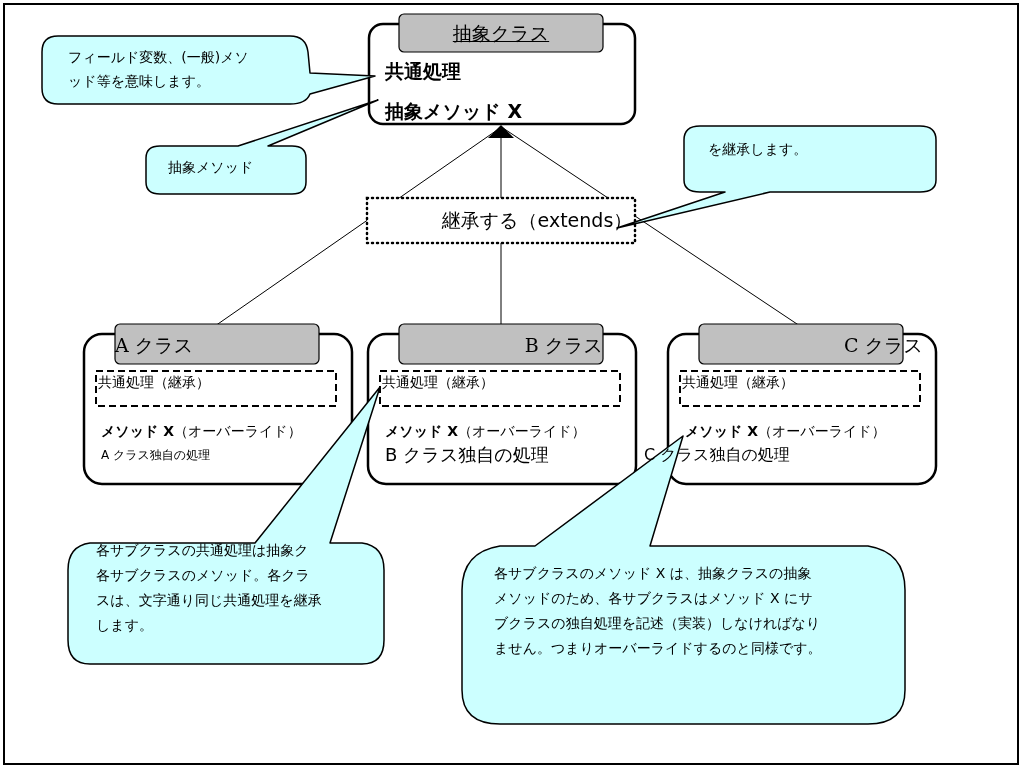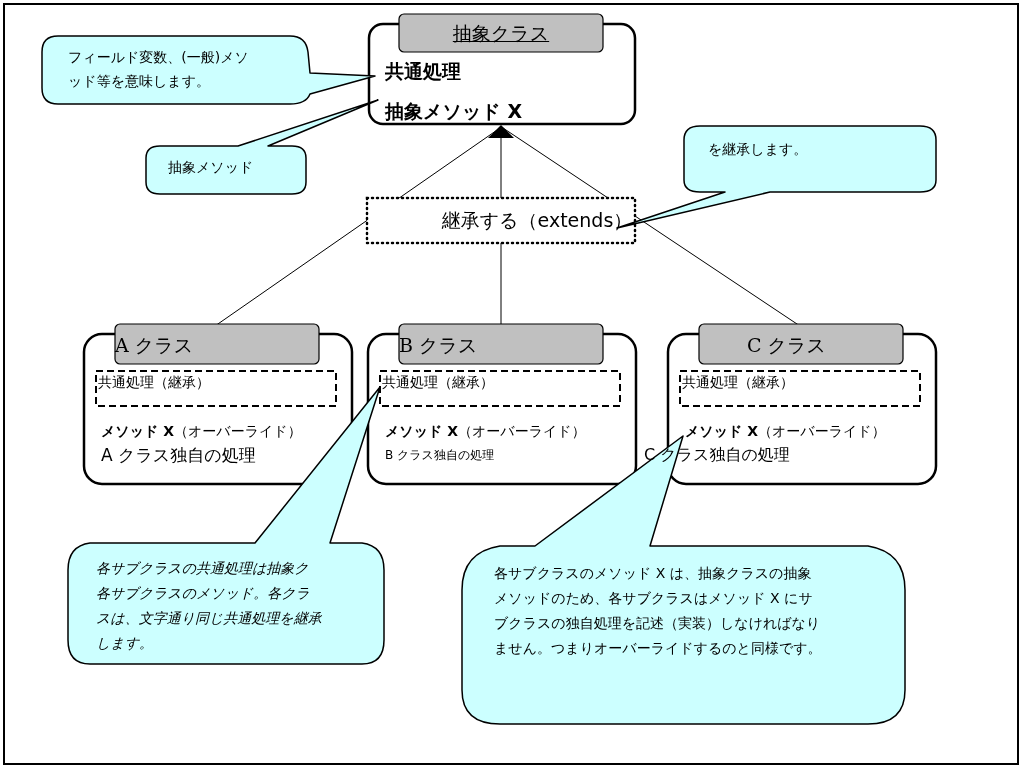--- a/index.html
+++ b/index.html
@@ -64,47 +64,47 @@
 <div class="txt bold" style="left:385px; top:61px;">共通処理</div>
 <div class="txt bold" style="left:385px; top:86px;margin-top:15px;">抽象メソッド X</div>
 
 <div class="txt" style="left:367px; top:210px; width:268px; text-align:center;margin-left:36px;">継承する（extends）</div>
 
 <div class="txt ser" style="left:115px; top:335px; width:204px; ">A クラス</div>
 <div class="txt" style="left:98px; top:372px; font-size:14px;">共通処理（継承）</div>
 <div class="txt" style="left:101px; top:421px; font-size:14px;">
   <span class="bold">メソッド X</span><span>（オーバーライド）</span>
 </div>
-<div class="txt" style="left:101px; top:445px; font-size:17px;">A クラス独自の処理</div>
+<div class="txt" style="left:101px; top:445px; font-size:12px;">A クラス独自の処理</div>
 
-<div class="txt ser" style="left:399px; top:335px; width:204px; text-align:left;">B クラス</div>
+<div class="txt ser" style="left:399px; top:335px; width:204px; text-align:right;">B クラス</div>
 <div class="txt" style="left:382px; top:372px; font-size:14px;">共通処理（継承）</div>
 <div class="txt" style="left:385px; top:421px; font-size:14px;">
   <span class="bold">メソッド X</span><span>（オーバーライド）</span>
 </div>
-<div class="txt" style="left:385px; top:445px; font-size:12px;">B クラス独自の処理</div>
+<div class="txt" style="left:385px; top:445px; font-size:18px;">B クラス独自の処理</div>
 
-<div class="txt ser" style="left:699px; top:335px; width:224px; text-align:left;margin-left:48px;">C クラス</div>
+<div class="txt ser" style="left:699px; top:335px; width:224px; text-align:right;">C クラス</div>
 <div class="txt" style="left:682px; top:372px; font-size:14px;">共通処理（継承）</div>
 <div class="txt" style="left:685px; top:421px; font-size:14px;">
   <span class="bold">メソッド X</span><span>（オーバーライド）</span>
 </div>
 <div class="txt" style="left:644px; top:445px; font-size:16px;">C クラス独自の処理</div>
 
 <div class="callout-text" style="left:68px; top:45px; line-height:24px;">
   <div>フィールド変数、(一般)メソ</div>
   <div>ッド等を意味します。</div>
 </div>
 <div class="callout-text" style="left:168px; top:155px;">
   <div>抽象メソッド</div>
 </div>
 <div class="callout-text" style="left:708px; top:137px;">
   <div>を継承します。</div>
 </div>
-<div class="callout-text" style="left:96px; top:556px;font-style:italic;">
+<div class="callout-text" style="left:96px; top:538px;">
   <div>各サブクラスの共通処理は抽象ク</div>
   <div>各サブクラスのメソッド。各クラ</div>
   <div>スは、文字通り同じ共通処理を継承</div>
   <div>します。</div>
 </div>
 <div class="callout-text" style="left:494px; top:561px;">
   <div>各サブクラスのメソッド X は、抽象クラスの抽象</div>
   <div>メソッドのため、各サブクラスはメソッド X にサ</div>
   <div>ブクラスの独自処理を記述（実装）しなければなり</div>
   <div>ません。つまりオーバーライドするのと同様です。</div>

